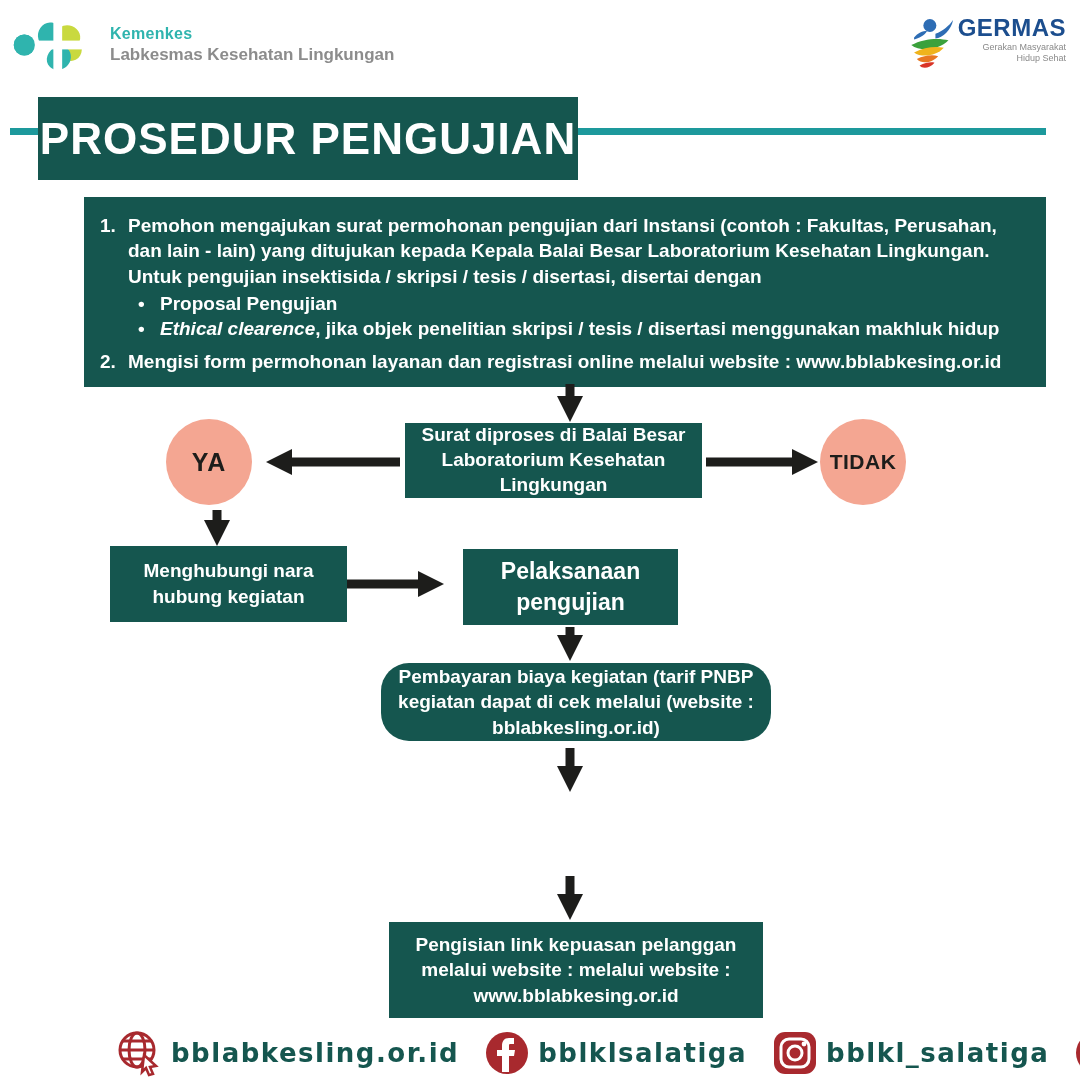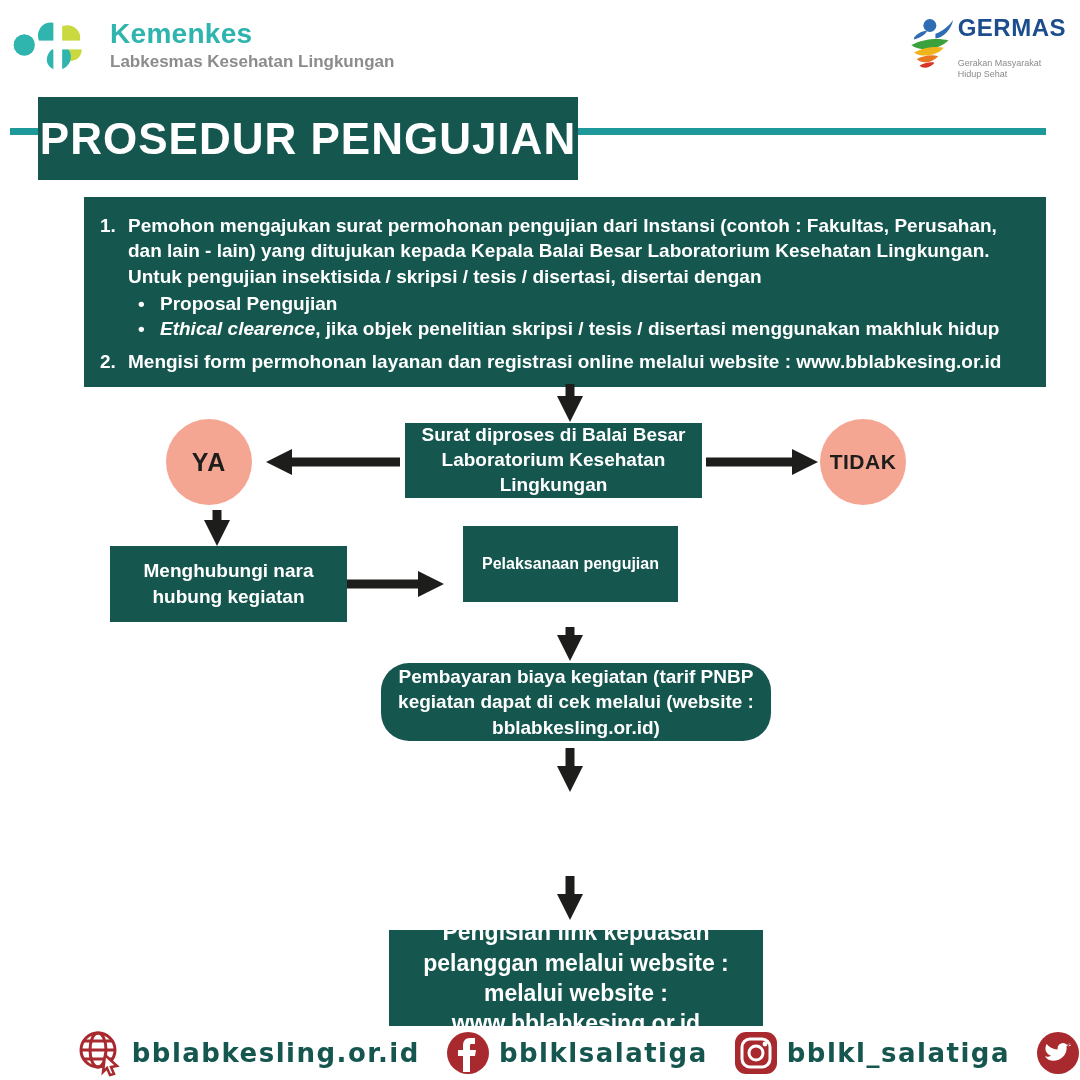--- a/index.html
+++ b/index.html
@@ -1,25 +1,25 @@
 <!DOCTYPE html>
 <html><head>
 <meta charset="utf-8">
 <style>
   html,body{margin:0;padding:0;background:#ffffff;}
   .page{position:relative;width:1080px;height:1080px;background:#ffffff;overflow:hidden;
         font-family:"Liberation Sans",sans-serif;}
 
   
   .kemenkes{position:absolute;left:12px;top:6px;display:flex;align-items:center;gap:10px;}
-  .kemenkes-text .name{color:#2FB4AE;font-weight:bold;font-size:28px;letter-spacing:.3px;}
+  .kemenkes-text .name{color:#2FB4AE;font-weight:bold;font-size:16px;letter-spacing:.3px;}
   .kemenkes-text .sub{color:#8C8C8C;font-weight:bold;font-size:17px;margin-top:2px;}
   .germas{position:absolute;right:14px;top:16px;display:flex;align-items:flex-start;gap:4px;}
   .germas-text .name{color:#1C4E8E;font-weight:bold;font-size:24px;letter-spacing:.5px;line-height:1;}
-  .germas-text .sub{color:#8a8a8a;font-size:9px;line-height:1.25;margin-top:18px;}
+  .germas-text .sub{color:#8a8a8a;font-size:9px;line-height:1.25;margin-top:2px;text-align:right;}
 
   
   .title-line{position:absolute;left:10px;top:128px;width:1036px;height:7px;background:#1D999C;}
   .title-box{position:absolute;left:38px;top:97px;width:540px;height:83px;background:#15564F;
              display:flex;align-items:center;justify-content:center;z-index:2;}
   .title-box span{color:#ffffff;font-weight:bold;font-size:44px;letter-spacing:1px;}
 
   
   .info{position:absolute;left:84px;top:197px;width:962px;min-height:183px;background:#15564F;
         box-sizing:border-box;padding:16px 18px 12px 16px;color:#ffffff;font-weight:bold;
@@ -32,32 +32,32 @@
   .info .dot{flex:none;width:22px;}
   .info .it{font-style:italic;}
 
   
   .arrows{position:absolute;left:0;top:0;width:1080px;height:1080px;z-index:1;pointer-events:none;}
   .fbox{position:absolute;background:#15564F;color:#ffffff;font-weight:bold;text-align:center;
         display:flex;align-items:center;justify-content:center;z-index:2;box-sizing:border-box;}
   .fbox .inner{width:100%;padding:8px 8px;}
   .box-process{left:405px;top:423px;width:297px;height:75px;font-size:19px;line-height:1.3;}
   .box-contact{left:110px;top:546px;width:237px;height:76px;font-size:19px;line-height:1.35;}
-  .box-exec{left:463px;top:526px;width:215px;height:76px;font-size:16px;line-height:1.35;}
+  .box-exec{left:463px;top:549px;width:215px;height:76px;font-size:23px;line-height:1.35;}
   .box-pay{left:381px;top:663px;width:390px;height:78px;font-size:19px;line-height:1.32;border-radius:28px;}
   .box-handover{left:463px;top:794px;width:215px;height:74px;font-size:19px;line-height:1.35;}
-  .box-feedback{left:389px;top:922px;width:374px;height:96px;font-size:23px;line-height:1.32;margin-top:8px;}
+  .box-feedback{left:389px;top:922px;width:374px;height:96px;font-size:19px;line-height:1.32;}
   .circle{position:absolute;width:86px;height:86px;border-radius:50%;background:#F4A692;
           display:flex;align-items:center;justify-content:center;color:#1D1D1B;font-weight:bold;z-index:2;}
   .circle-yes{left:166px;top:419px;font-size:25px;letter-spacing:1px;}
   .circle-no{left:820px;top:419px;font-size:21px;letter-spacing:.5px;}
 
   
   .footer{position:absolute;left:0;top:1026px;width:1080px;height:54px;display:flex;
-          align-items:center;padding-left:116px;box-sizing:border-box;gap:26px;justify-content:flex-end;}
+          align-items:center;padding-left:116px;box-sizing:border-box;gap:26px;}
   .footer .item{display:flex;align-items:center;gap:9px;}
   .footer .label{color:#15564F;font-weight:bold;font-size:26px;letter-spacing:1.5px;
                  font-family:"DejaVu Sans",sans-serif;}
 </style>
 </head>
 <body>
 
 <div class="page">
 
   <div class="kemenkes">

